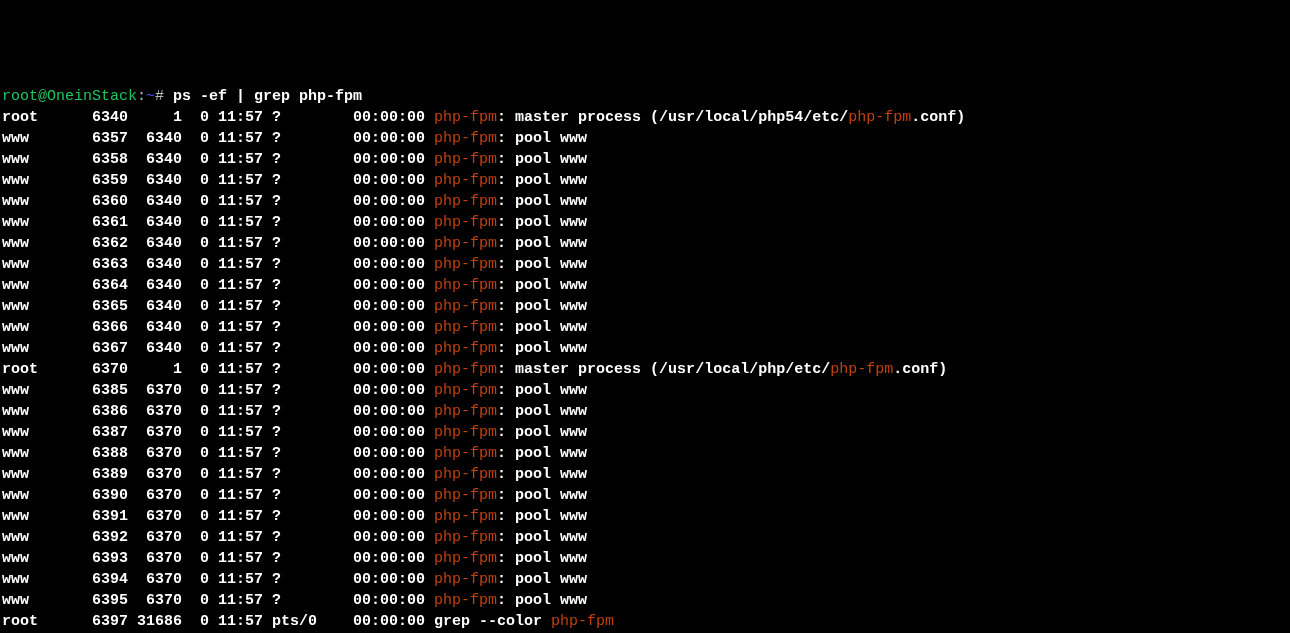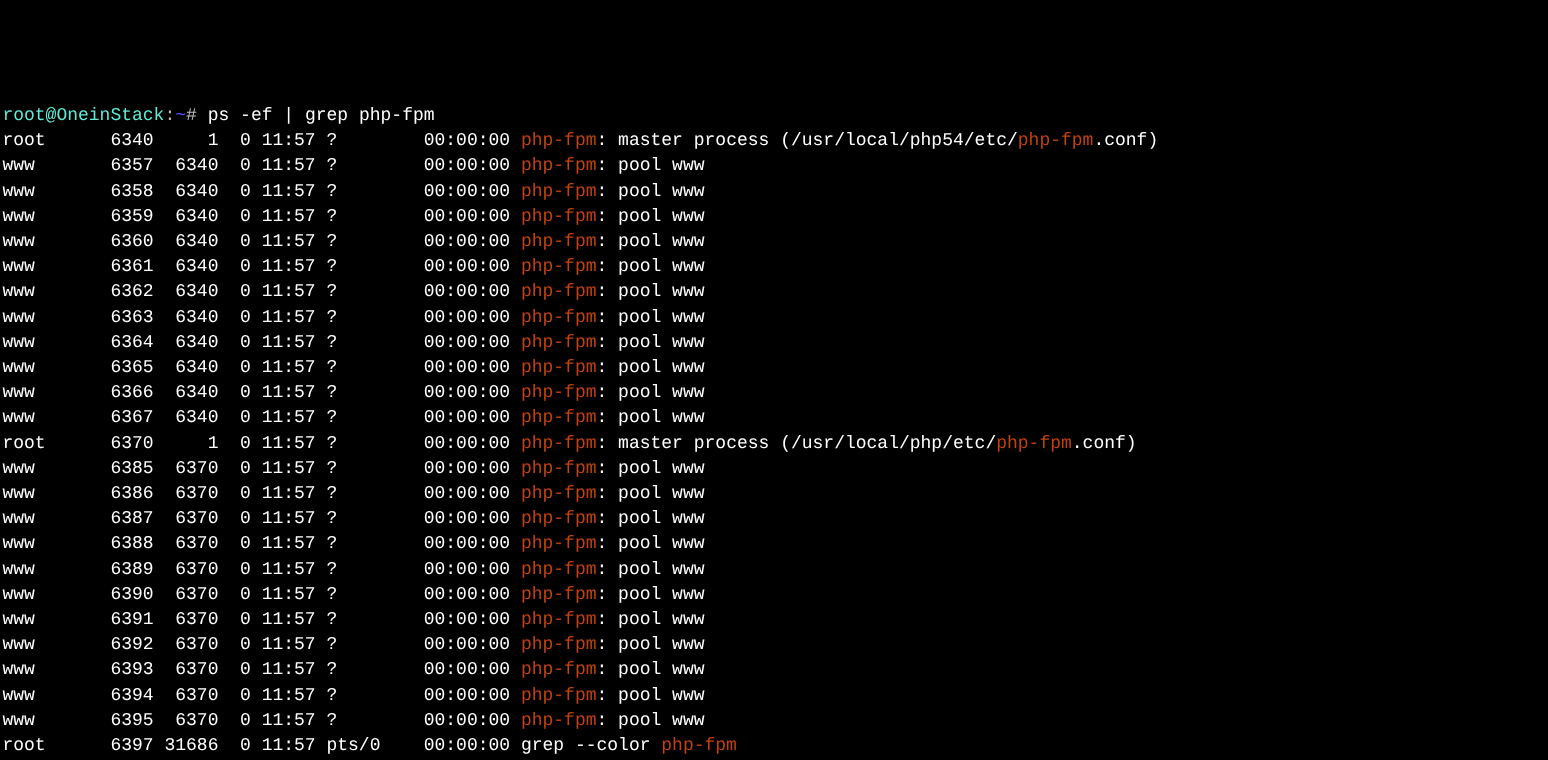--- a/index.html
+++ b/index.html
@@ -13,23 +13,23 @@
       font-size: 15px;
       line-height: 1.4;
       color: #ffffff;
       padding: 2px;
       white-space: pre;
       overflow: hidden;
     }
     .terminal {
       width: 1290px;
     }
-    .green { color: #5eead4; }
+    .green { color: #22c55e; }
     .blue { color: #5555ff; }
-    .white { color: #ffffff; }
+    .white { color: #ffffff; font-weight: bold; }
     .red { color: #c2410c; }
     .gray { color: #bbbbbb; }
     .line {
       display: block;
     }
   </style>
 </head>
 <body>
 
 

